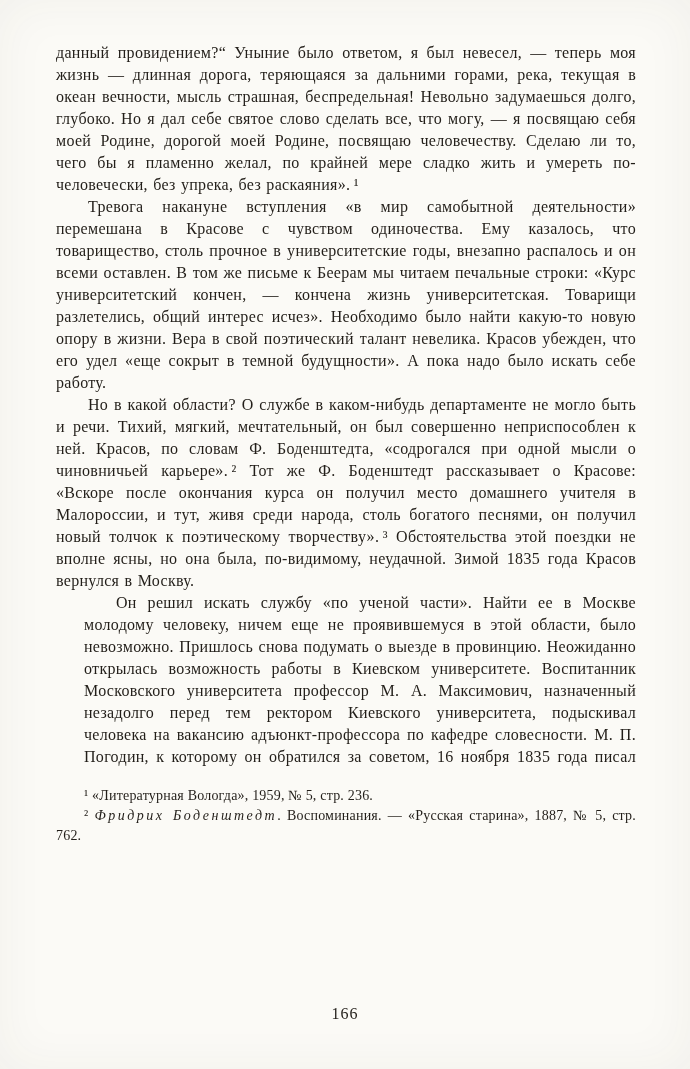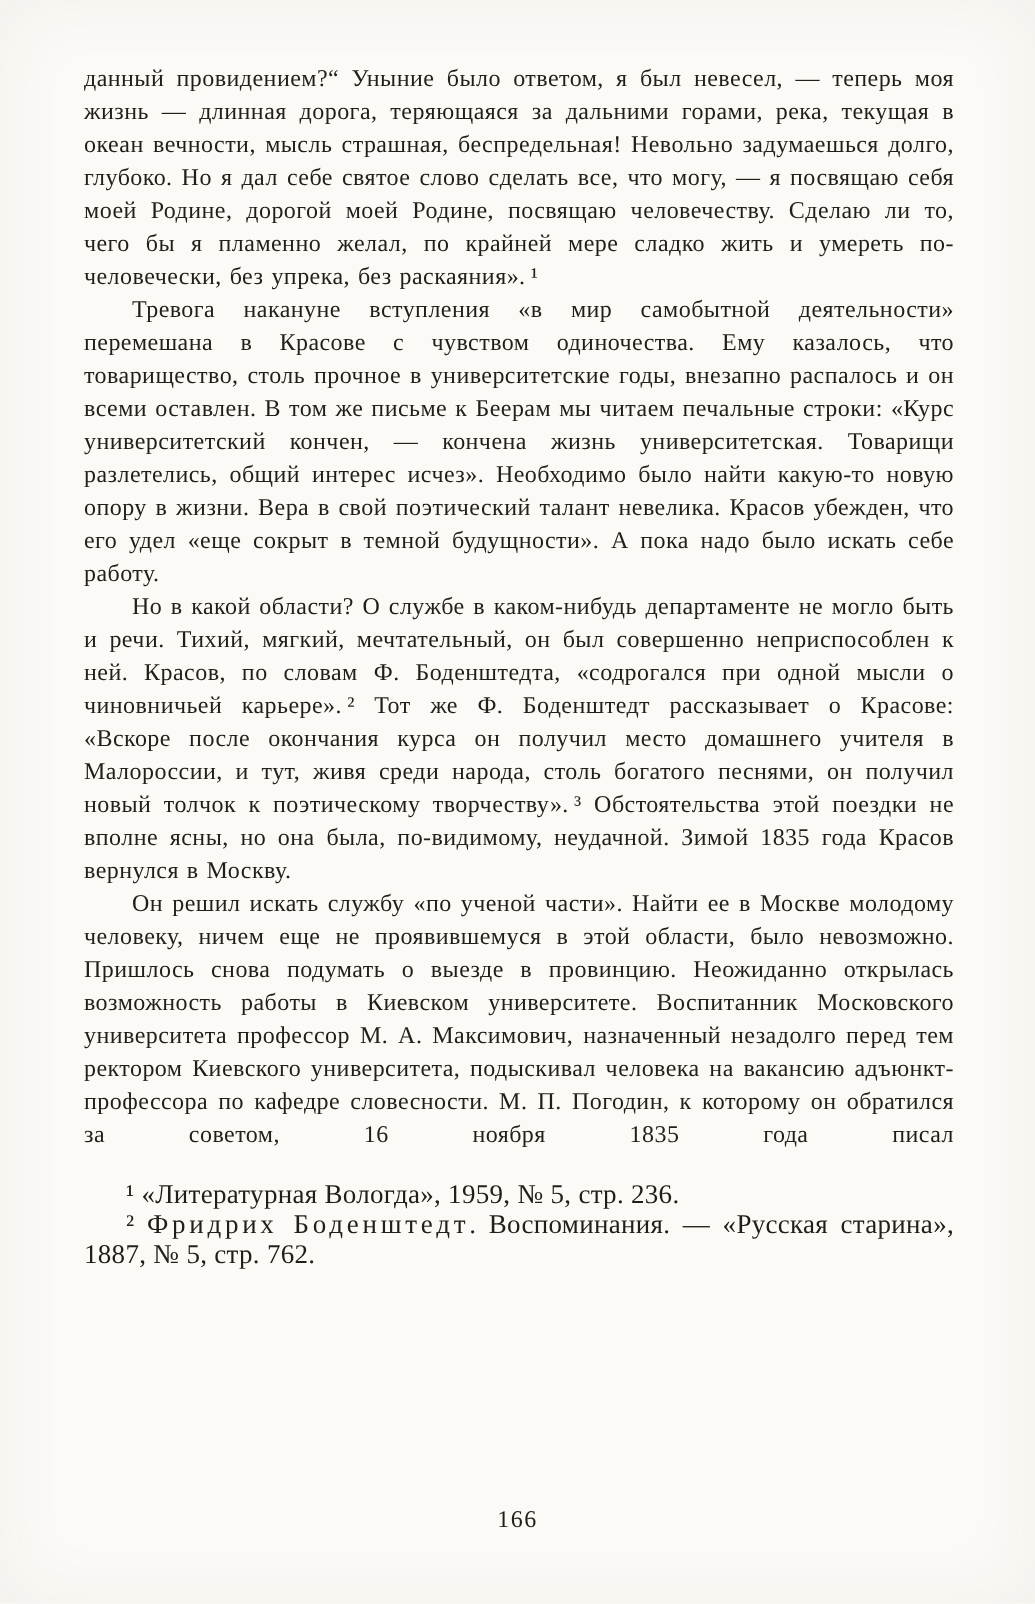--- a/index.html
+++ b/index.html
@@ -32,35 +32,37 @@
     letter-spacing: 0.3px;
     word-spacing: 1px;
     text-align: justify;
     text-indent: 32px;
   }
   .para.no-indent {
     text-indent: 0;
   }
   .para.justify-last {
     text-align-last: justify;
+    margin-left: 28px;
   }
   .footnotes {
     margin-top: 18px;
     width: 580px;
   }
   .footnote {
     margin: 0;
-    font-size: 18px;
+    font-size: 14px;
     line-height: 20px;
     letter-spacing: 0.2px;
     text-align: justify;
     text-indent: 28px;
   }
   .footnote .spaced {
     letter-spacing: 2.5px;
+    font-style: italic;
   }
   .page-number {
     position: absolute;
     bottom: 46px;
     left: 0;
     right: 0;
     text-align: center;
     font-size: 16px;
     letter-spacing: 1px;
   }

